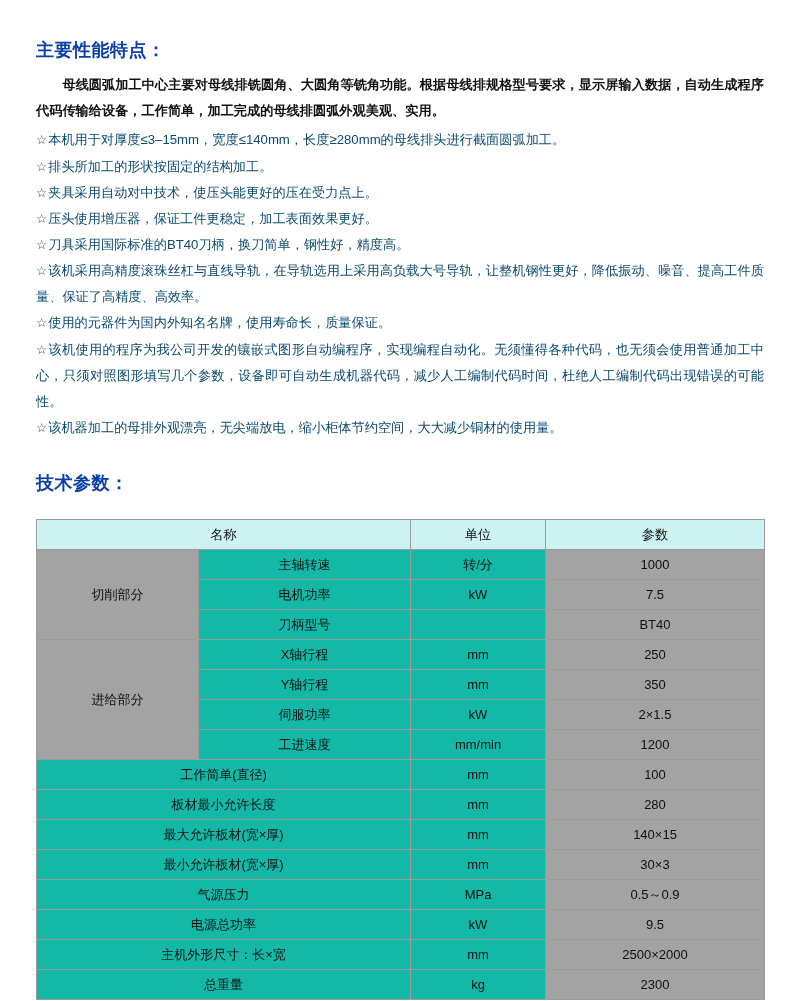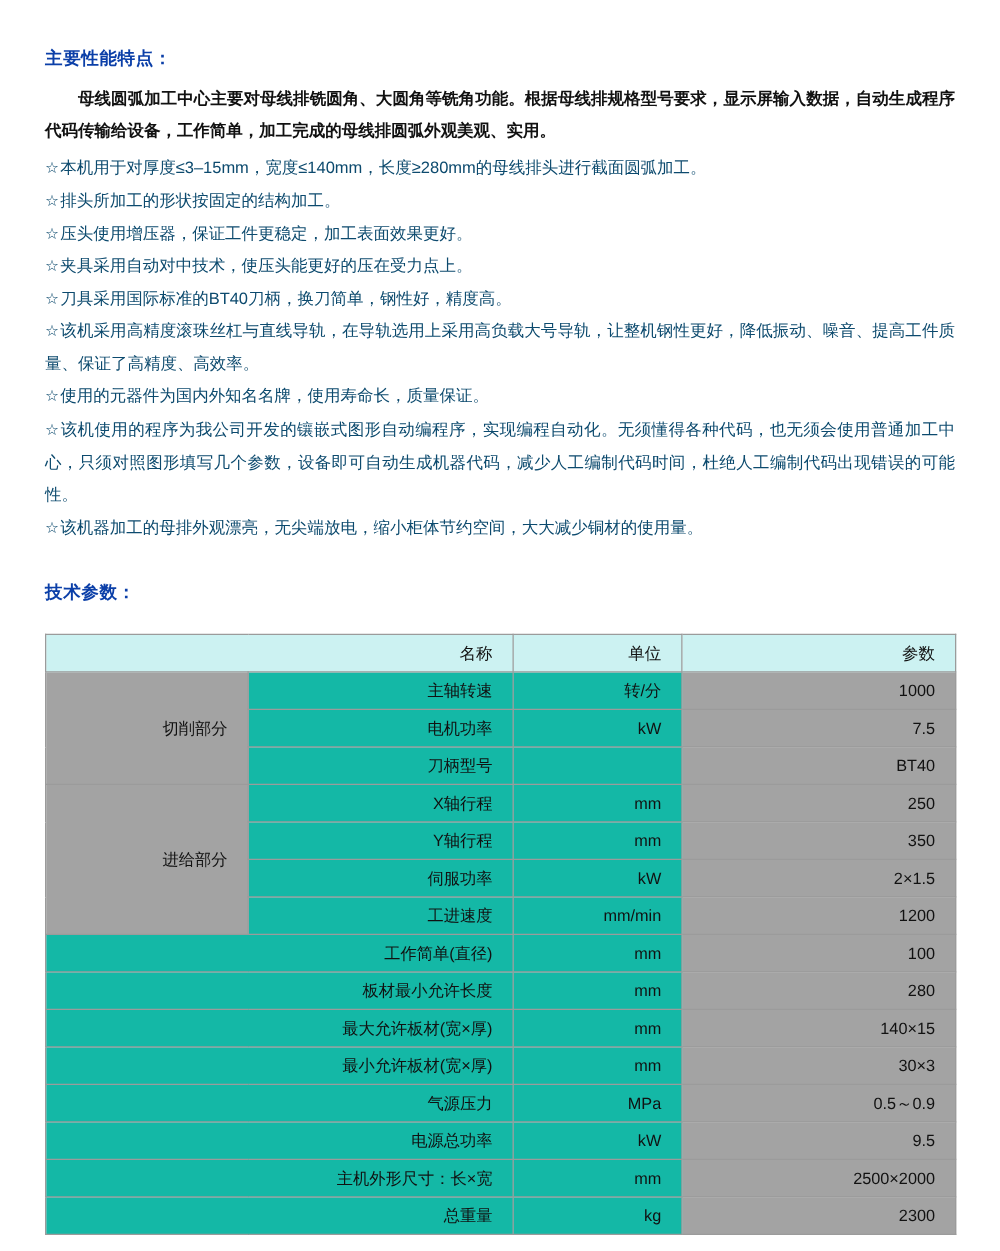--- a/index.html
+++ b/index.html
@@ -15,21 +15,21 @@
     position: relative;
   }
   .page {
     padding: 38px 36px 0 36px;
     box-sizing: border-box;
     width: 800px;
   }
   .section-title {
     color: #0b3fa8;
     font-weight: bold;
-    font-size: 14px;
+    font-size: 18px;
     letter-spacing: 0.5px;
     margin: 0 0 10px 0;
   }
   .intro {
     font-size: 13.2px;
     line-height: 1.95;
     font-weight: bold;
     text-align: justify;
     margin: 0 0 4px 0;
     text-indent: 2em;
@@ -56,24 +56,24 @@
   .spacer-2 { height: 14px; }
 
   table.spec {
     border-collapse: collapse;
     width: 728px;
     table-layout: fixed;
     font-size: 13px;
   }
   table.spec td, table.spec th {
     border: 1px solid #9b9b9b;
-    text-align: right;
+    text-align: center;
     vertical-align: middle;
     height: 29px;
-    padding: 0 16px;
+    padding: 0 4px;
     font-weight: normal;
     color: #111;
   }
   thead th {
     background: #ccf2f2;
     font-size: 13.2px;
     height: 30px;
   }
   td.grey {
     background: #14b8a6;
@@ -91,22 +91,22 @@
 
 <div class="page">
 
   <h2 class="section-title">主要性能特点：</h2>
 
   <p class="intro">母线圆弧加工中心主要对母线排铣圆角、大圆角等铣角功能。根据母线排规格型号要求，显示屏输入数据，自动生成程序代码传输给设备，工作简单，加工完成的母线排圆弧外观美观、实用。</p>
 
   <ul class="bullet-list">
     <li><span class="star">☆</span><span>本机用于对厚度≤3–15mm，宽度≤140mm，长度≥280mm的母线排头进行截面圆弧加工。</span></li>
     <li><span class="star">☆</span><span>排头所加工的形状按固定的结构加工。</span></li>
+    <li><span class="star">☆</span><span>夹具采用自动对中技术，使压头能更好的压在受力点上。</span></li>
     <li><span class="star">☆</span><span>压头使用增压器，保证工件更稳定，加工表面效果更好。</span></li>
-    <li><span class="star">☆</span><span>夹具采用自动对中技术，使压头能更好的压在受力点上。</span></li>
     <li><span class="star">☆</span><span>刀具采用国际标准的BT40刀柄，换刀简单，钢性好，精度高。</span></li>
     <li><span class="star">☆</span><span>该机采用高精度滚珠丝杠与直线导轨，在导轨选用上采用高负载大号导轨，让整机钢性更好，降低振动、噪音、提高工件质量、保证了高精度、高效率。</span></li>
     <li><span class="star">☆</span><span>使用的元器件为国内外知名名牌，使用寿命长，质量保证。</span></li>
     <li><span class="star">☆</span><span>该机使用的程序为我公司开发的镶嵌式图形自动编程序，实现编程自动化。无须懂得各种代码，也无须会使用普通加工中心，只须对照图形填写几个参数，设备即可自动生成机器代码，减少人工编制代码时间，杜绝人工编制代码出现错误的可能性。</span></li>
     <li><span class="star">☆</span><span>该机器加工的母排外观漂亮，无尖端放电，缩小柜体节约空间，大大减少铜材的使用量。</span></li>
   </ul>
 
   <div class="spacer-1"></div>
 
   <h2 class="section-title">技术参数：</h2>

